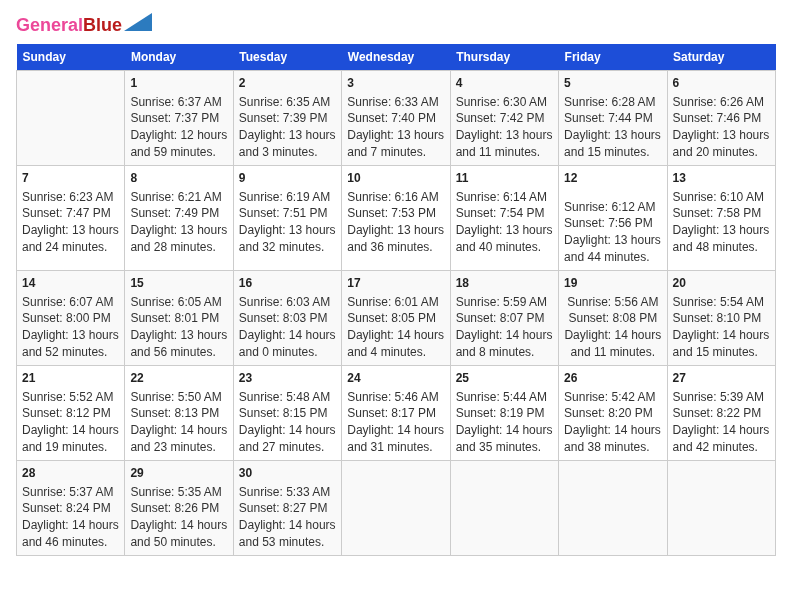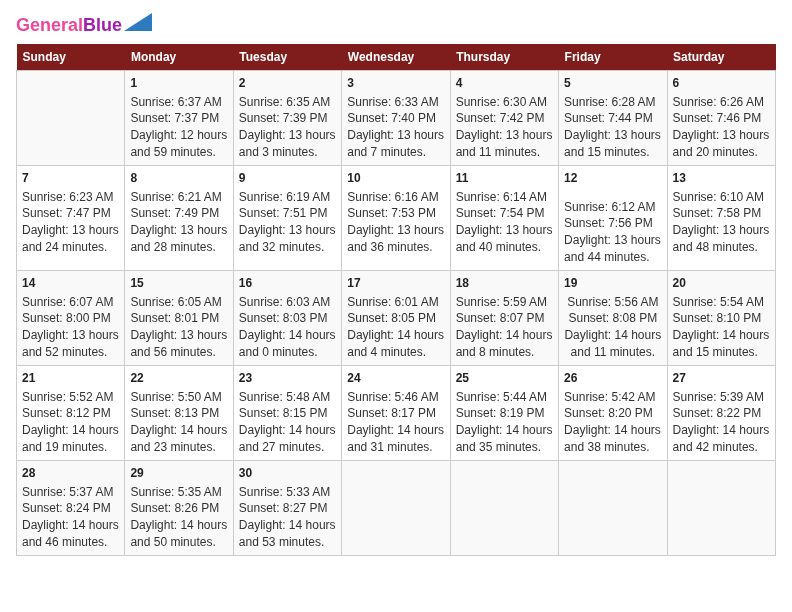--- a/index.html
+++ b/index.html
@@ -40,21 +40,21 @@
       color: #333;
       margin-top: 2px;
     }
     table {
       width: 100%;
       border-collapse: collapse;
       margin-top: 8px;
       font-size: 11px;
     }
     thead tr th {
-      background-color: #7f1d1d;
+      background-color: #1d4ed8;
       color: #fff;
       text-align: left;
       padding: 6px 6px;
       font-size: 12px;
       font-weight: bold;
     }
     tbody tr td {
       border: 1px solid #ccc;
       vertical-align: top;
       padding: 4px 5px;
@@ -80,21 +80,21 @@
       color: #333;
     }
   </style>
 </head>
 <body>
 
 <div class="header-area">
   <div class="logo">
     <div style="display:flex; align-items:center;">
       <span class="logo-text">
-        <span style="color:#ec4899;">General</span><span style="color:#a21caf;">Blue</span>
+        <span style="color:#ec4899;">General</span><span style="color:#b91c1c;">Blue</span>
       </span>
       <svg width="28" height="18" viewBox="0 0 28 18" style="margin-left:2px; margin-top:-8px;">
         <polygon points="0,18 28,0 28,18" fill="#2c7bbf"></polygon>
       </svg>
     </div>
   </div>
   <div class="title-area">
     <div class="month-title"></div>
     <div class="location-title"></div>
   </div>

